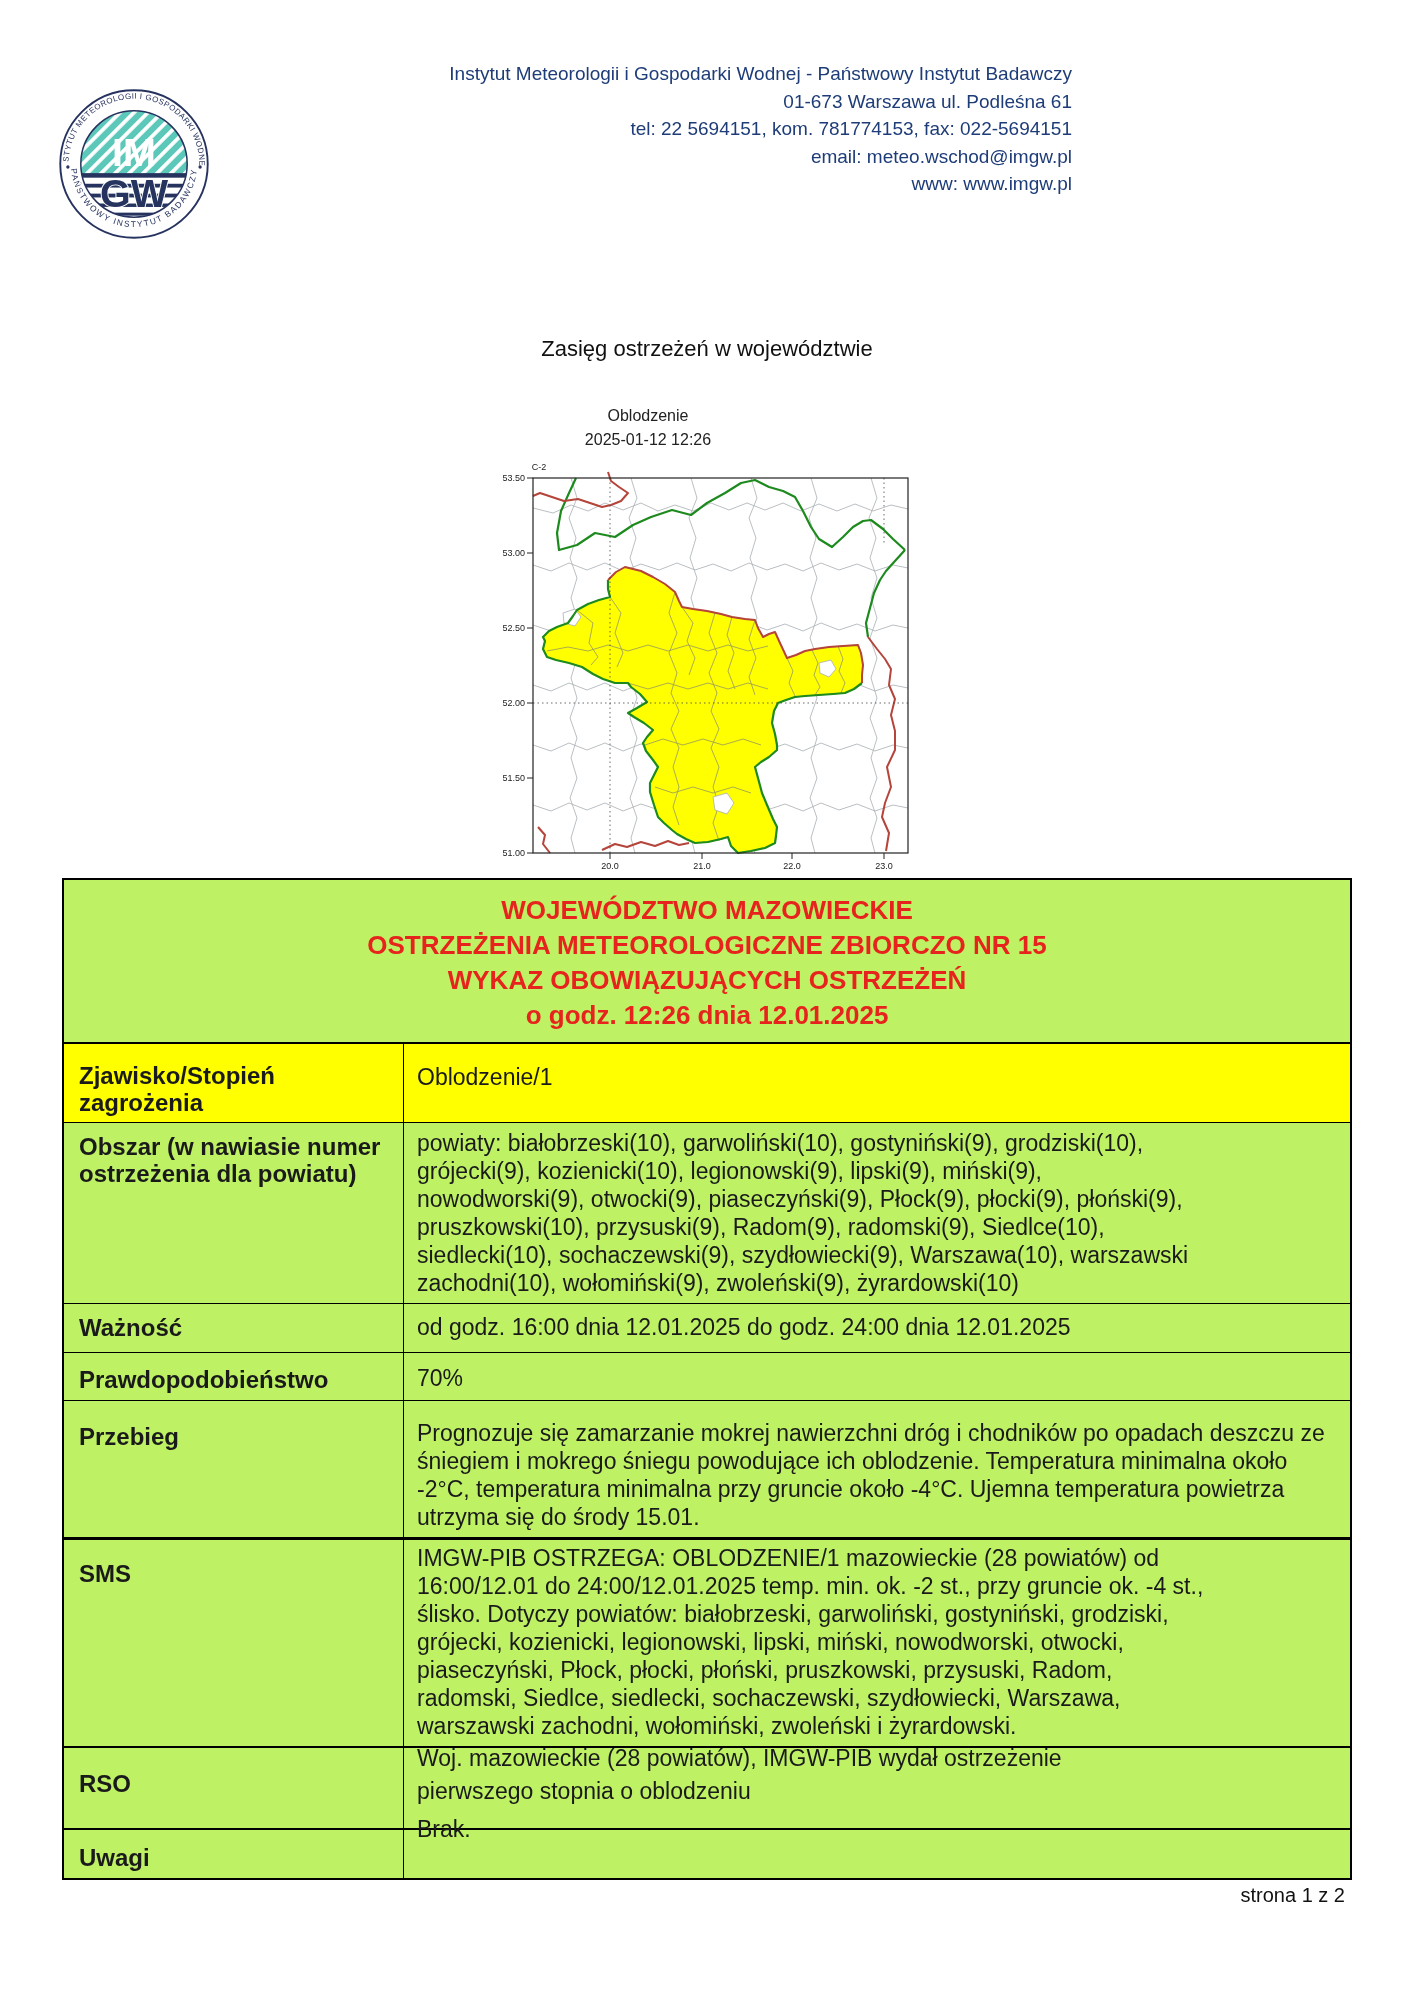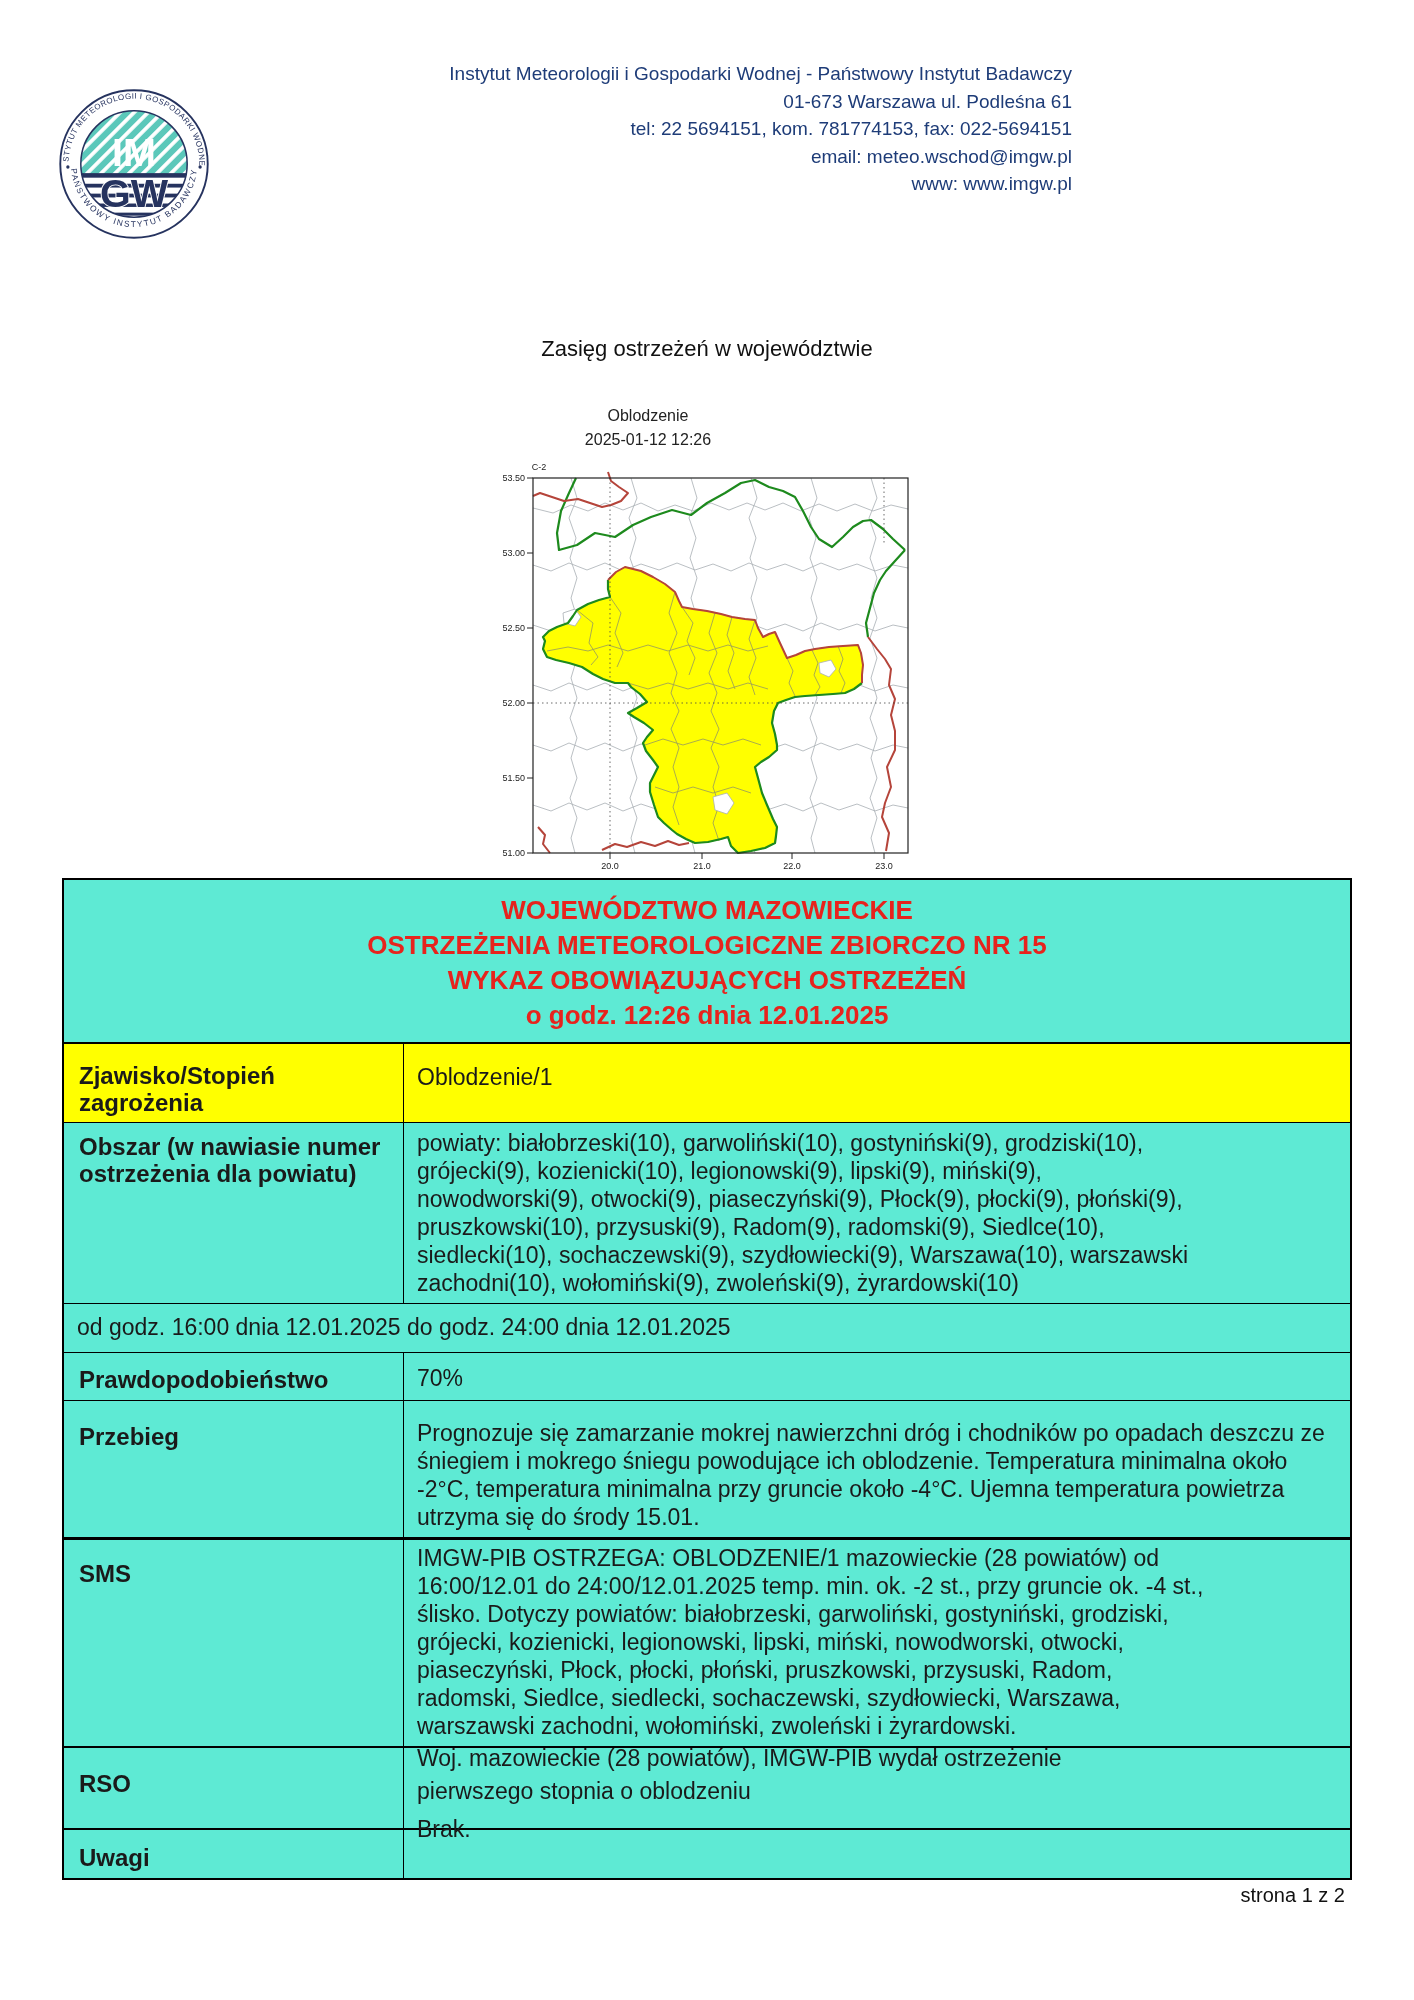--- a/index.html
+++ b/index.html
@@ -14,21 +14,21 @@
   }
   .header-block .hline{display:block;}
   .header-block .bold{font-weight:bold;}
   .logo-wrap{position:absolute;left:58px;top:88px;width:152px;height:152px;}
   
   .section-title{position:absolute;top:336px;left:0;width:100%;text-align:center;font-size:22px;color:#111;}
   .map-caption{position:absolute;top:404px;left:448px;width:400px;text-align:center;font-size:16px;line-height:24px;color:#222;}
   .map-svg{position:absolute;left:493px;top:453px;width:420px;height:420px;}
   
   .warning-table{
-    position:absolute;left:62px;top:878px;width:1290px;border:2px solid #000;box-sizing:border-box;background:#5eead4;
+    position:absolute;left:62px;top:878px;width:1290px;border:2px solid #000;box-sizing:border-box;background:#bef264;
   }
   .table-title{
     text-align:center;color:#e7231d;font-weight:bold;font-size:26px;line-height:35px;padding:13px 0 9px 0;
   }
   .trow{display:flex;border-top:1px solid #000;}
   .trow.bt2{border-top-width:2px;}
   .trow.bt3{border-top-width:3px;}
   .cl{
     width:340px;min-width:340px;box-sizing:border-box;border-right:1px solid #000;
     font-weight:bold;font-size:24px;line-height:27px;padding:12px 8px 6px 15px;
@@ -235,20 +235,21 @@
     </div>
 
     <div class="trow r-obszar">
       <div class="cl">Obszar (w nawiasie numer ostrzeżenia dla powiatu)</div>
       <div class="cv">
           <span class="vtext">powiaty: białobrzeski(10), garwoliński(10), gostyniński(9), grodziski(10), grójecki(9), kozienicki(10), legionowski(9), lipski(9), miński(9), nowodworski(9), otwocki(9), piaseczyński(9), Płock(9), płocki(9), płoński(9), pruszkowski(10), przysuski(9), Radom(9), radomski(9), Siedlce(10), siedlecki(10), sochaczewski(9), szydłowiecki(9), Warszawa(10), warszawski zachodni(10), wołomiński(9), zwoleński(9), żyrardowski(10)</span>
         </div>
     </div>
 
     <div class="trow r-waznosc">
+      <div class="cl">Ważność</div>
       <div class="cv">
           <span class="vtext">od godz. 16:00 dnia 12.01.2025 do godz. 24:00 dnia 12.01.2025</span>
         </div>
     </div>
 
     <div class="trow r-prawd">
       <div class="cl">Prawdopodobieństwo</div>
       <div class="cv">
           <span class="vtext">70%</span>
         </div>

